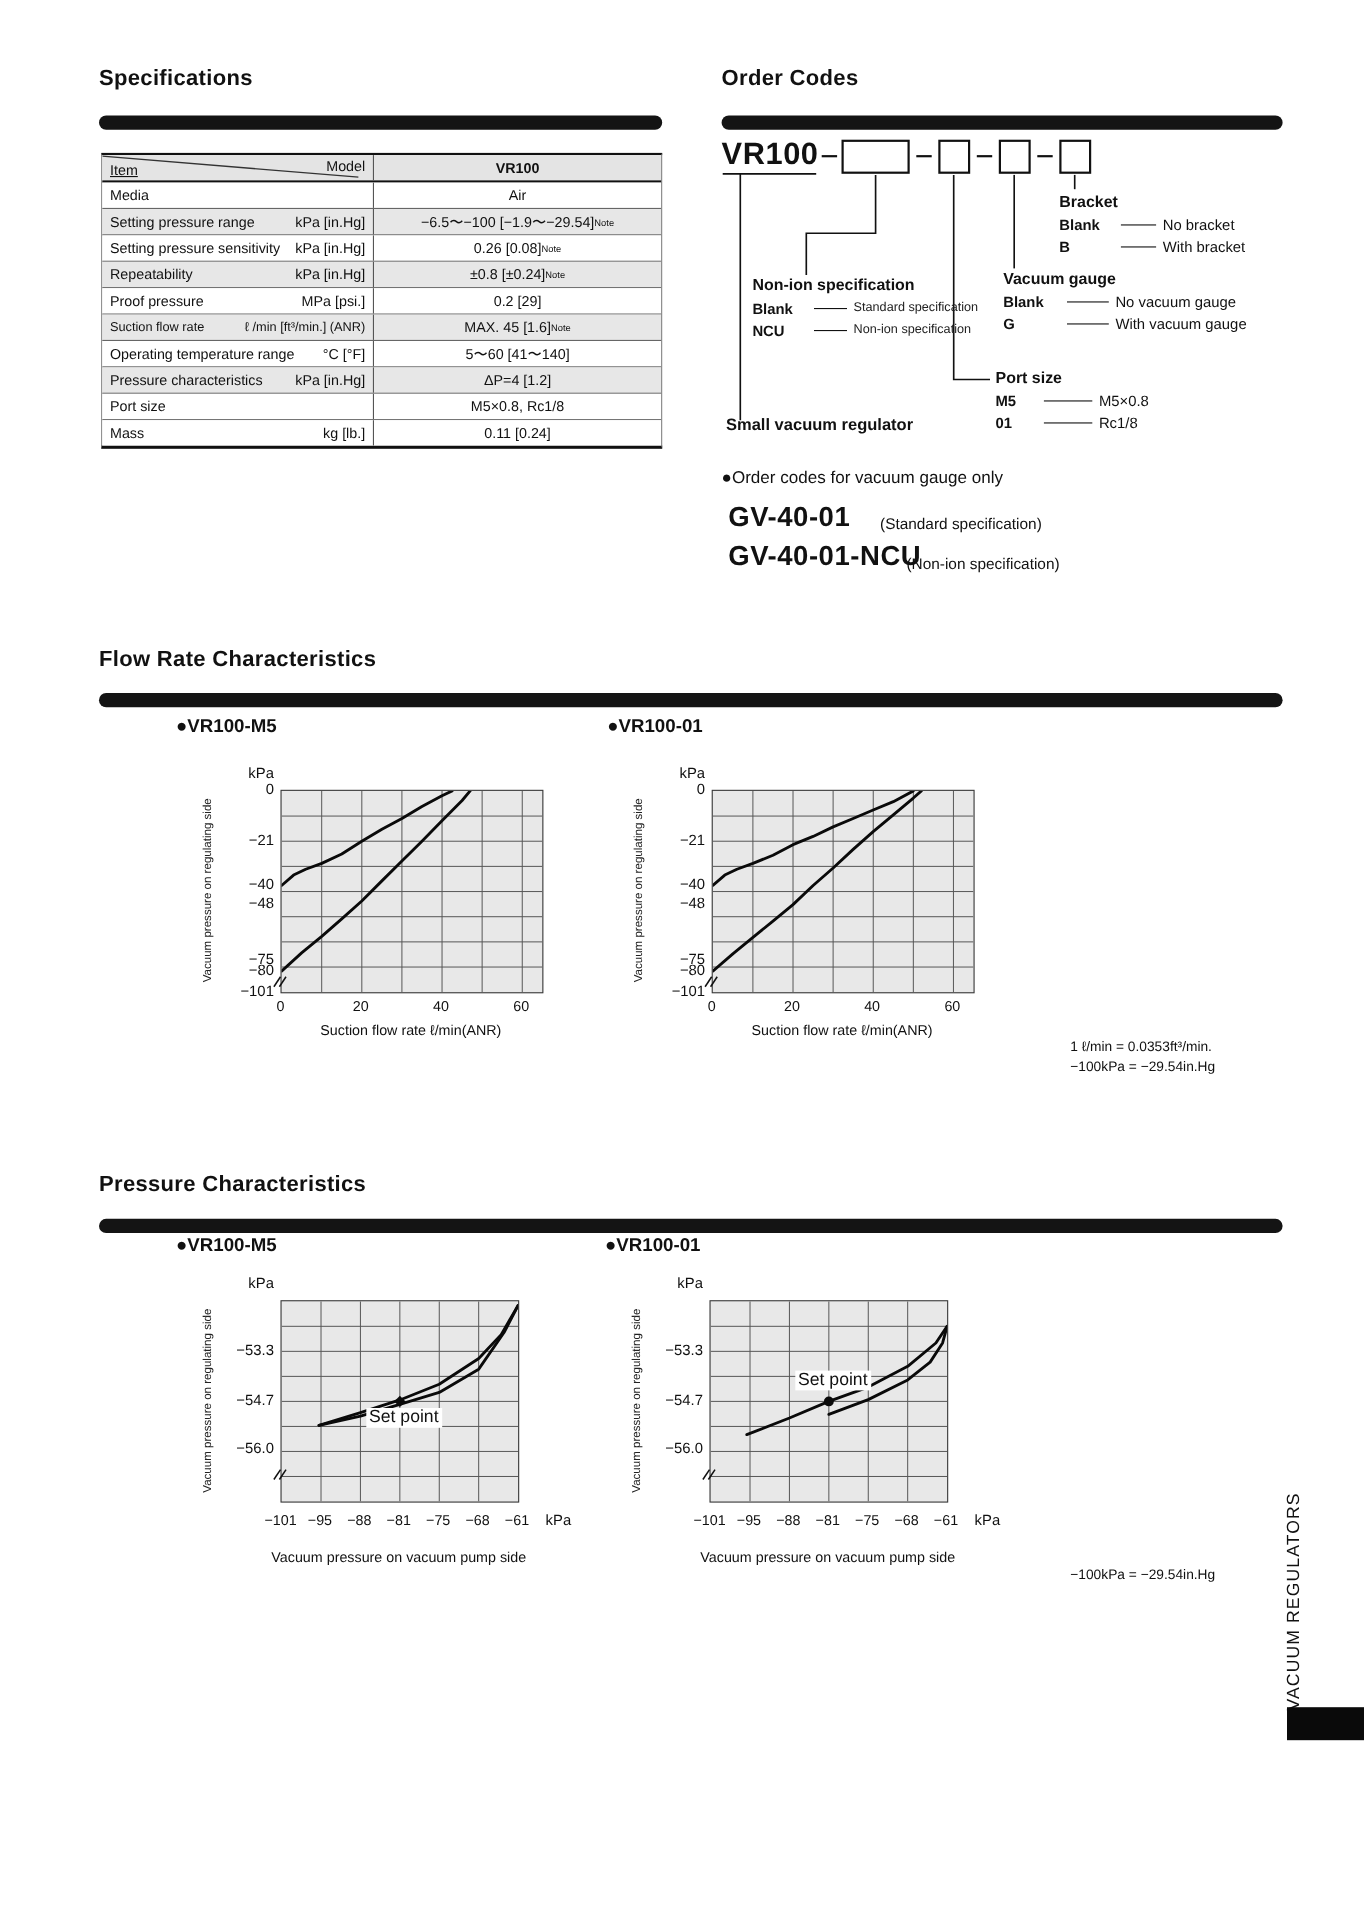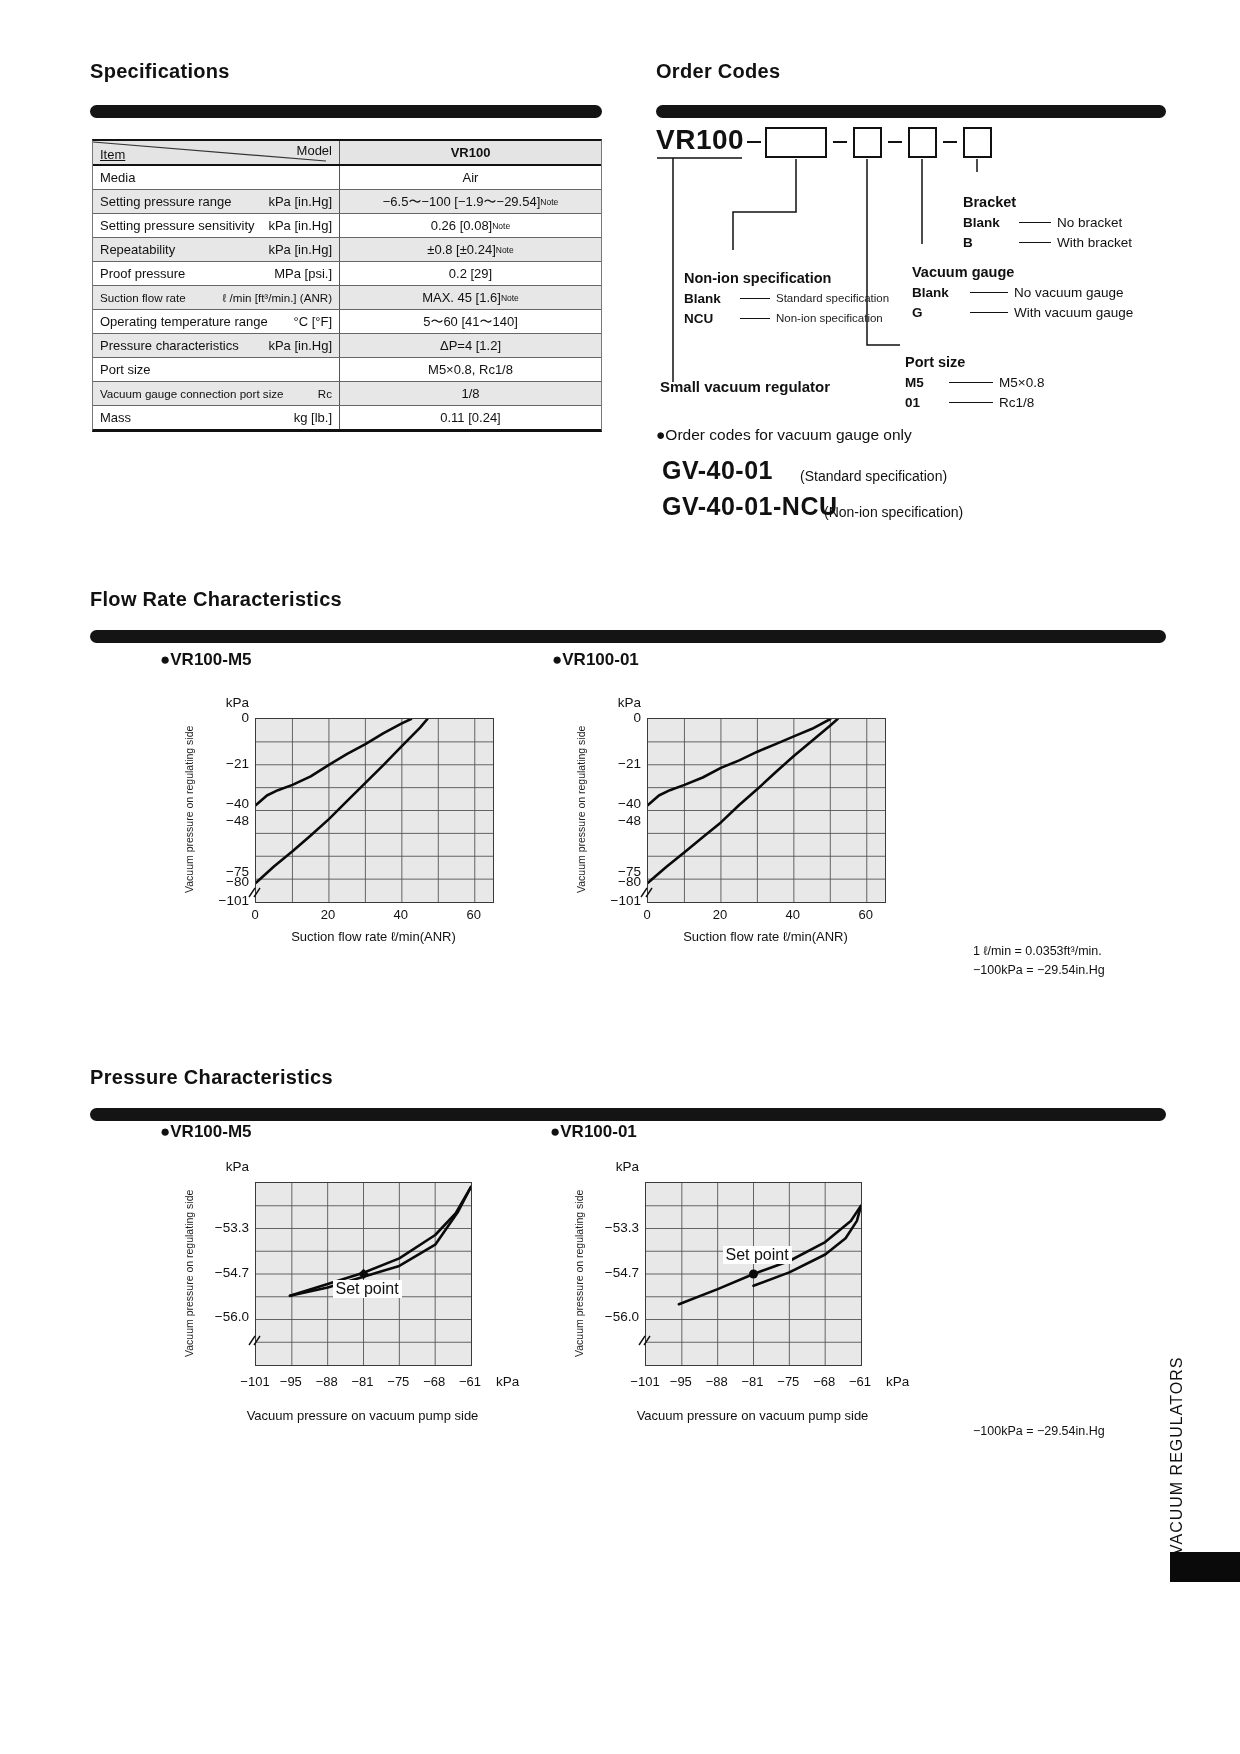--- a/index.html
+++ b/index.html
@@ -21,21 +21,21 @@
   .cond{font-size:11.6px;}
   sup.note{font-size:8.5px;vertical-align:super;line-height:0;}
   .thead .item{position:absolute;left:7px;bottom:2px;text-decoration:underline;}
   .thead .model{position:absolute;right:7px;top:2px;}
   #spec-note{left:92px;top:430px;font-size:12.8px;line-height:18px;}
   #spec-note .indent{padding-left:37px;}
   
   #oc-model{font-size:28px;font-weight:bold;letter-spacing:.5px;}
   .ocbox{border:2px solid #111;background:#fff;box-sizing:border-box;}
   .dash{height:2px;background:#111;}
-  .ocgroup .gt{font-weight:bold;font-size:14.5px;margin-bottom:2px;margin-top:18px;}
+  .ocgroup .gt{font-weight:bold;font-size:14.5px;margin-bottom:2px;}
   .ocrow{display:flex;align-items:center;height:20px;font-size:13.5px;}
   .ocrow .code{font-weight:bold;}
   .ocrow .ln{border-top:1.5px solid #111;margin:0 6px;}
   .ocrow .desc{white-space:nowrap;}
   .ocgroup.small-desc .desc{font-size:11.5px;color:#222;}
   #oc-base{font-size:15px;font-weight:bold;}
   #gv-bullet{font-size:15.5px;}
   .gvcode{font-size:25px;font-weight:bold;letter-spacing:.5px;}
   .gvdesc{font-size:14px;}
   
@@ -147,29 +147,20 @@
         <div class="tc2">
           <span>ΔP=4 [1.2]</span>
         </div>
       </div>
       <div class="trow">
         <div class="tc1">
           <span>Port size</span>
         </div>
         <div class="tc2">
           <span>M5×0.8, Rc1/8</span>
-        </div>
-      </div>
-      <div class="trow shade">
-        <div class="tc1 cond">
-          <span>Vacuum gauge connection port size</span>
-          <span class="unit">Rc</span>
-        </div>
-        <div class="tc2">
-          <span>1/8</span>
         </div>
       </div>
       <div class="trow" style="border-bottom: none;">
         <div class="tc1">
           <span>Mass</span>
           <span class="unit">kg [lb.]</span>
         </div>
         <div class="tc2">
           <span>0.11 [0.24]</span>
         </div>

